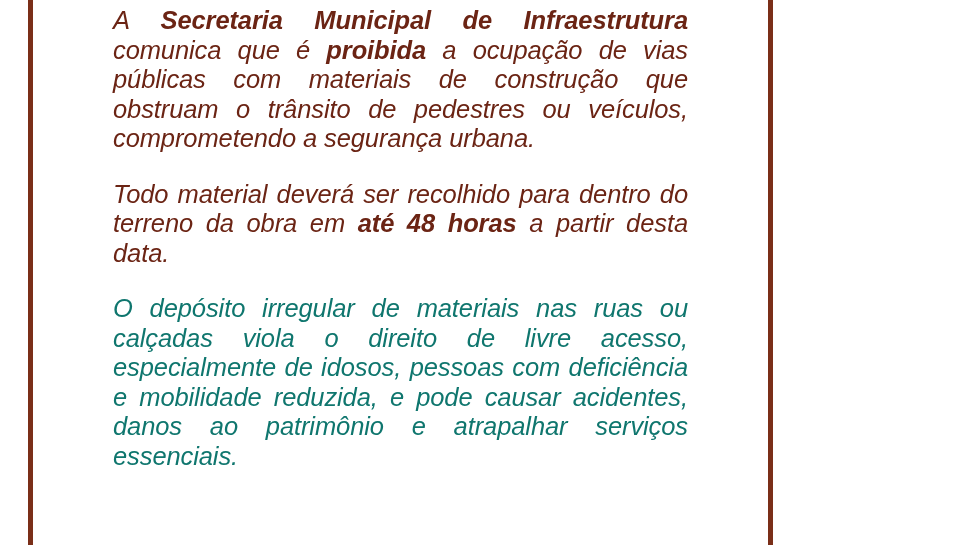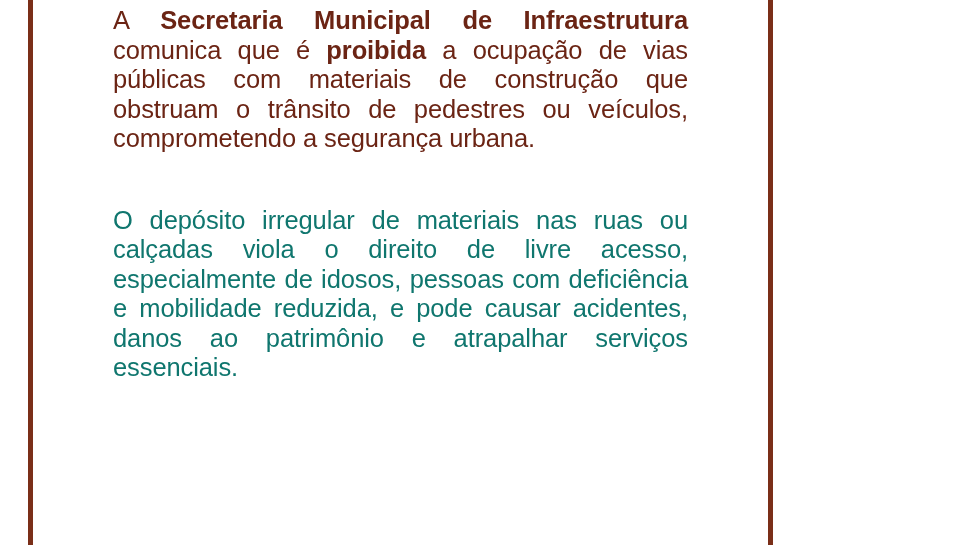--- a/index.html
+++ b/index.html
@@ -13,20 +13,21 @@
     background: #ffffff;
     font-family: "Liberation Sans", sans-serif;
     overflow: hidden;
   }
   .page {
     position: relative;
     width: 801px;
     height: 545px;
     background: #ffffff;
     box-sizing: border-box;
+    font-style: italic;
   }
   .border-left {
     position: absolute;
     left: 28px;
     top: 0;
     width: 5px;
     height: 545px;
     background: #7a2e18;
   }
   .border-right {
@@ -78,20 +79,21 @@
 
   <div class="border-left" style="background: rgb(122, 46, 24);"></div>
   <div class="border-right" style="background: rgb(122, 46, 24);"></div>
 
   <div class="content">
     <div class="spacer-top"></div>
 
     <p class="para last-line-normal" style="color: rgb(107, 36, 20);"><span class="txt">A </span><b class="strong">Secretaria Municipal de Infraestrutura</b><span class="txt"> comunica que é </span><b class="strong">proibida</b><span class="txt"> a ocupação de vias públicas com materiais de construção que obstruam o trânsito de pedestres ou veículos, comprometendo a segurança urbana.</span></p>
     <div class="spacer-sm"></div>
 
+    <p class="para last-line-normal" style="color: rgb(107, 36, 20);"><span class="txt">Todo material deverá ser recolhido para dentro do terreno da obra em </span><b class="strong">até 48 horas</b><span class="txt"> a partir desta data.</span></p>
     <div class="spacer-sm"></div>
 
     <p class="para last-line-normal" style="color: #0f766e;"><span class="txt">O depósito irregular de materiais nas ruas ou calçadas viola o direito de livre acesso, especialmente de idosos, pessoas com deficiência e mobilidade reduzida, e pode causar acidentes, danos ao patrimônio e atrapalhar serviços essenciais.</span></p>
     <div class="spacer-sm"></div>
 
   </div>
 
 </div>
 
 </body></html>

